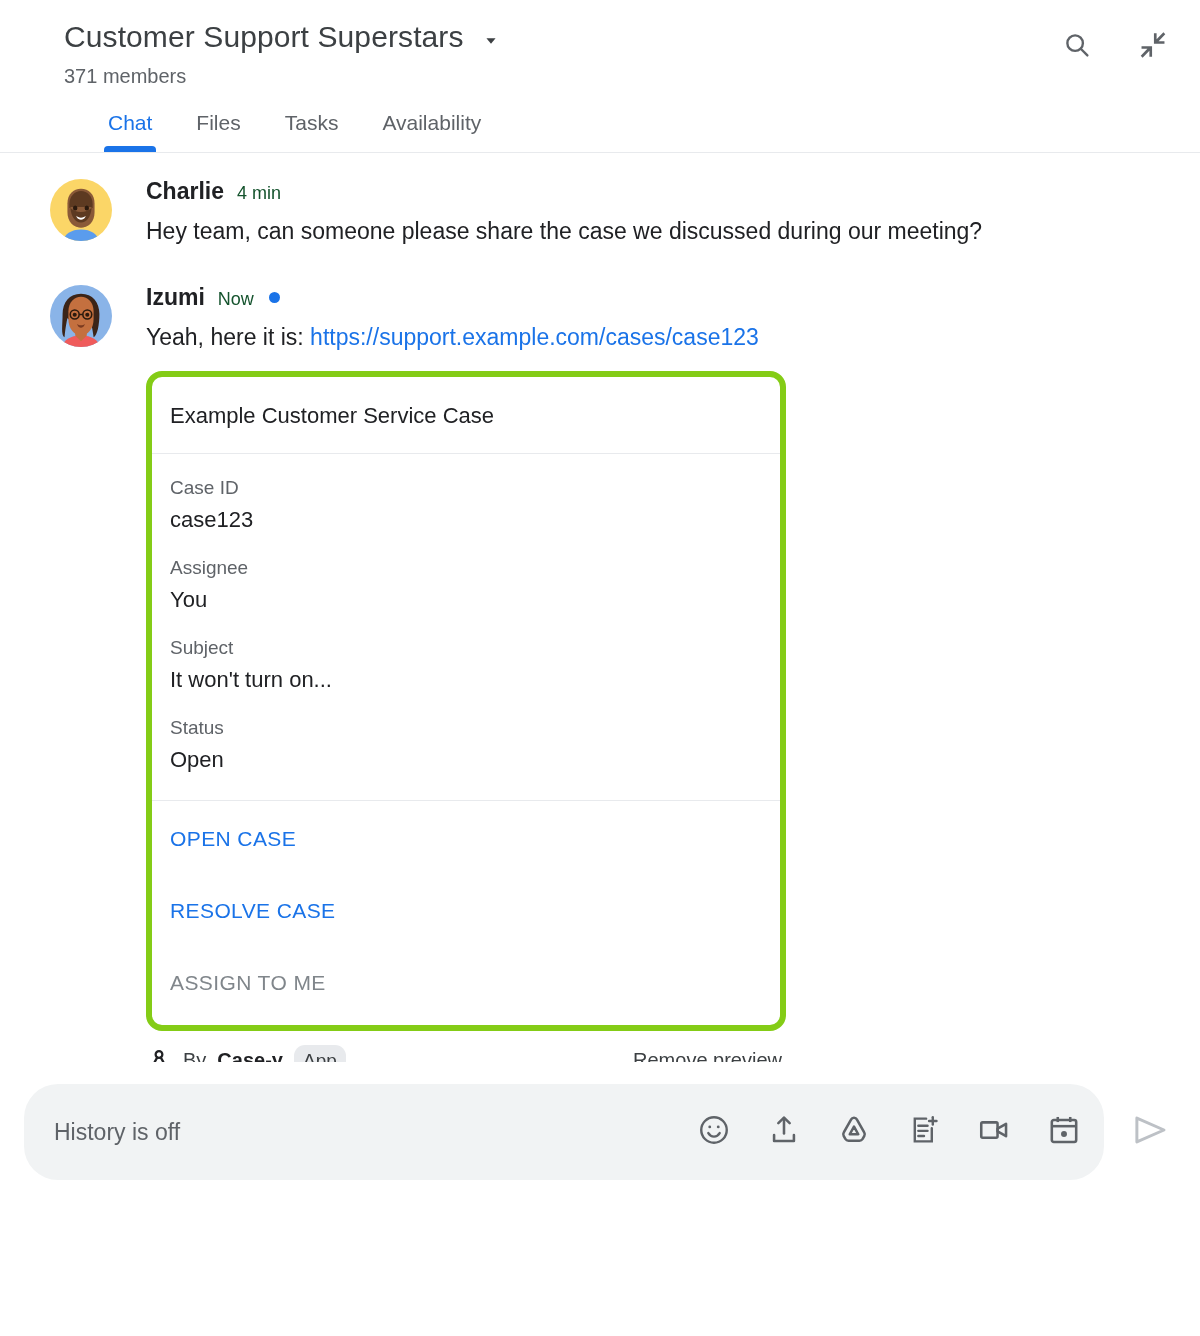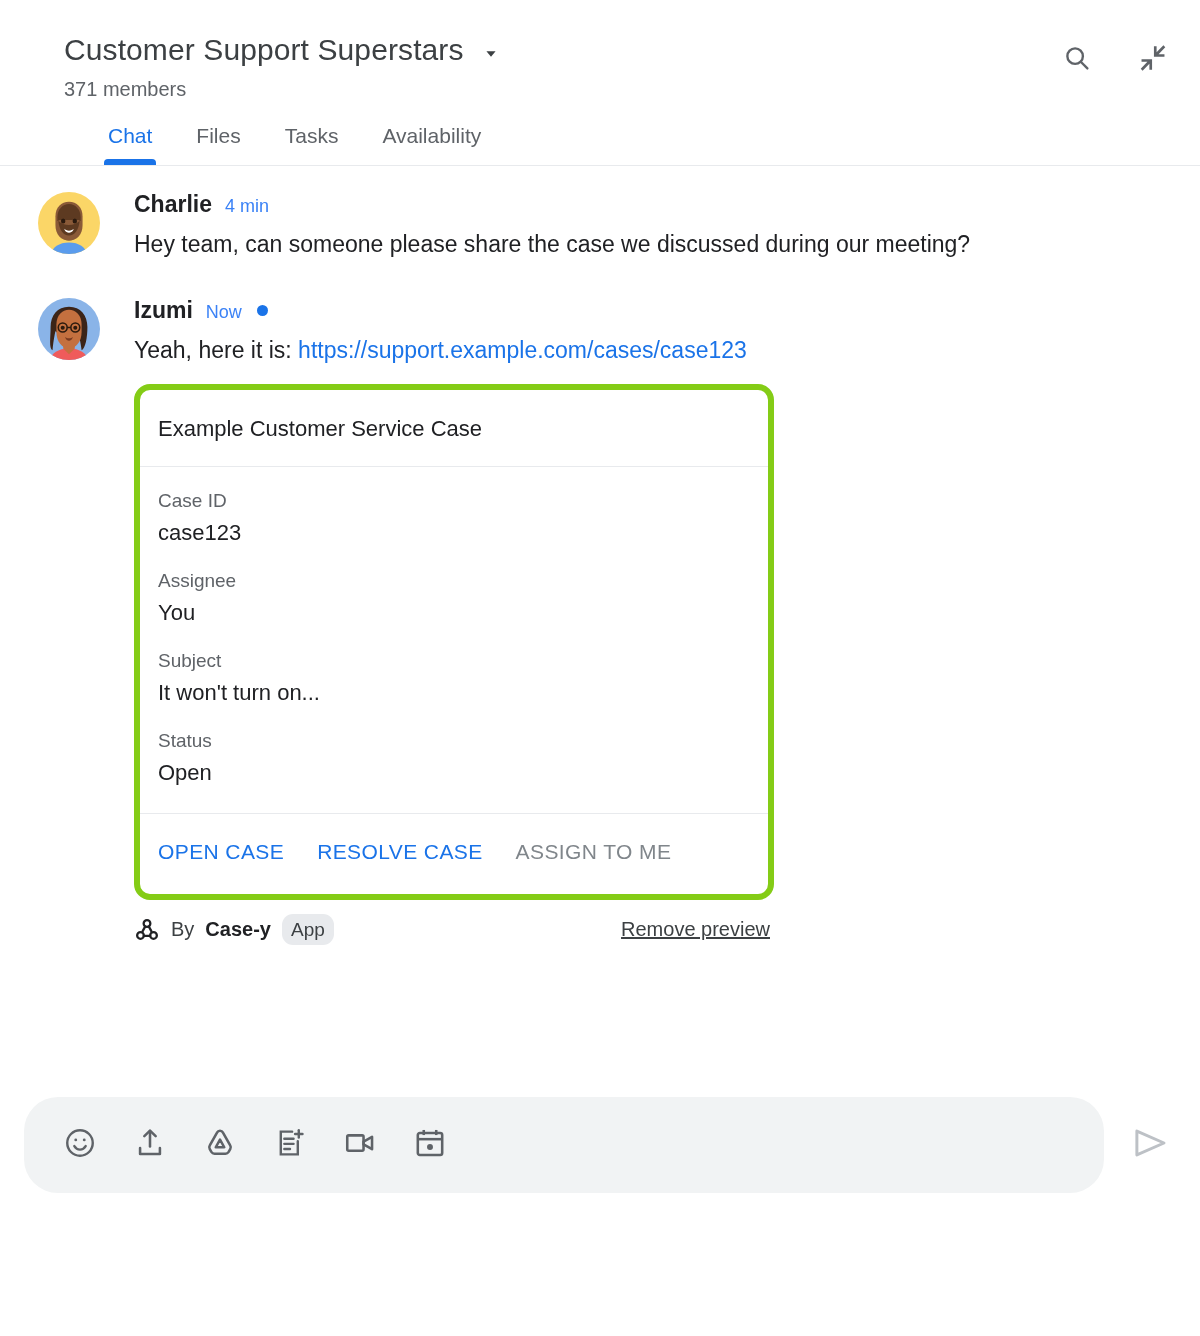--- a/index.html
+++ b/index.html
@@ -11,21 +11,20 @@
     color: #202124;
     overflow: hidden;
   }
   .app {
     position: relative;
     width: 1200px;
     height: 1232px;
     background: #fff;
     display: flex;
     flex-direction: column;
-    margin-top: 13px;
   }
 
   
   .header {
     position: relative;
     padding: 18px 24px 0 64px;
     flex: 0 0 auto;
   }
   .title-row {
     display: flex;
@@ -100,21 +99,21 @@
   }
 
   
   .messages {
     flex: 1 1 auto;
     padding: 14px 24px 0 0;
     overflow: hidden;
   }
   .msg {
     display: flex;
-    padding: 10px 0 0 4px;
+    padding: 10px 0 0 16px;
   }
   .msg + .msg { margin-top: 22px; }
   .avatar-col {
     flex: 0 0 auto;
     width: 130px;
     display: flex;
     justify-content: center;
     padding-top: 2px;
   }
   .avatar {
@@ -132,21 +131,21 @@
     margin-bottom: 6px;
   }
   .sender {
     font-size: 23px;
     font-weight: 700;
     color: #202124;
     line-height: 28px;
   }
   .timestamp {
     font-size: 18px;
-    color: #3b82f6;
+    color: #14532d;
     line-height: 22px;
   }
   .new-dot {
     width: 11px; height: 11px;
     border-radius: 50%;
     background: #1a73e8;
     display: inline-block;
     align-self: center;
     margin-left: 2px;
   }
@@ -199,22 +198,23 @@
   }
   .field-value {
     margin-top: 6px;
     font-size: 22px;
     color: #202124;
     line-height: 28px;
   }
   .card-actions {
     padding: 26px 18px 30px 18px;
     display: flex;
-    align-items: flex-end;
-    gap: 33px;
+    align-items: flex-start;
+    gap: 48px;
+    flex-direction: column;
   }
   .card-btn {
     font-size: 21px;
     letter-spacing: 0.4px;
     color: #1a73e8;
     cursor: pointer;
     white-space: nowrap;
   }
   .card-btn.disabled { color: #80868b; }
 
@@ -453,20 +453,21 @@
           </div>
           <div class="remove-preview">Remove preview</div>
         </div>
 
       </div>
     </div>
   </div>
 
   <div class="compose-area">
     <div class="compose-bar">
+      <div class="compose-placeholder">History is off</div>
       <div class="compose-icons">
 
         <div class="cicon">
           <span>
             <svg width="34" height="34" viewBox="0 0 24 24" fill="none" stroke="#5f6368" stroke-width="1.7" stroke-linecap="round">
               <circle cx="12" cy="12" r="9"></circle>
               <path d="M8 14.2c1 1.7 2.4 2.5 4 2.5s3-0.8 4-2.5"></path>
               <circle cx="9" cy="9.8" r="1" fill="#5f6368" stroke="none"></circle>
               <circle cx="15" cy="9.8" r="1" fill="#5f6368" stroke="none"></circle>
             </svg>

